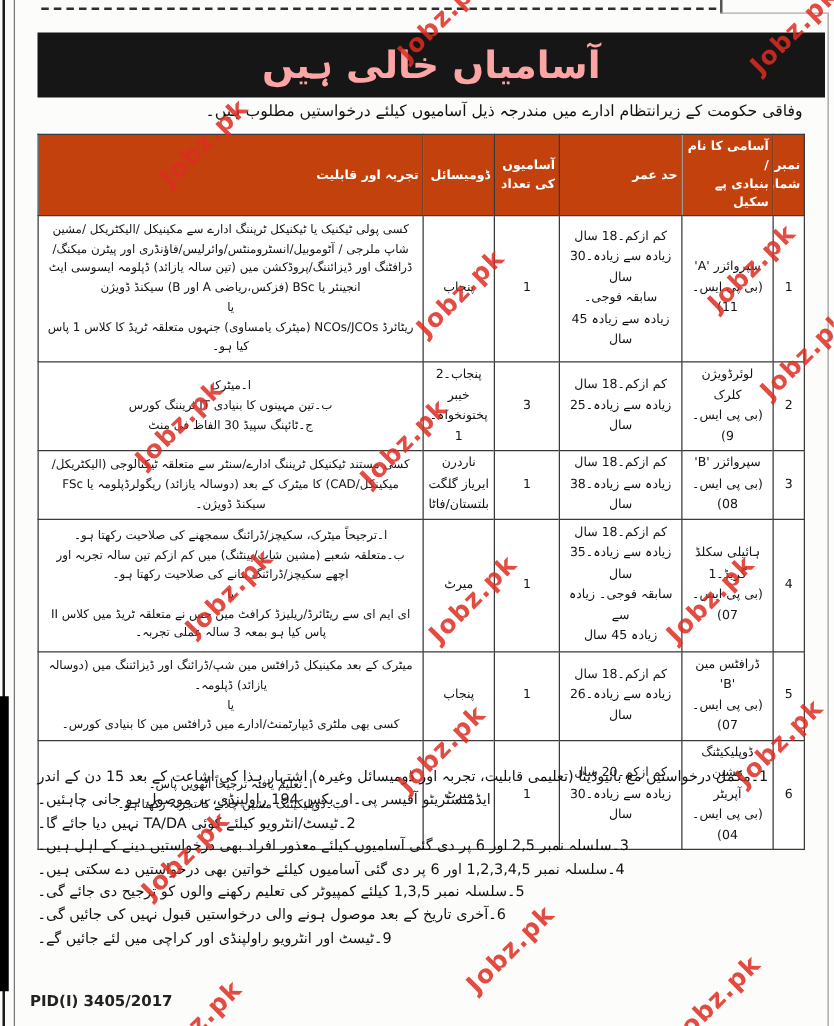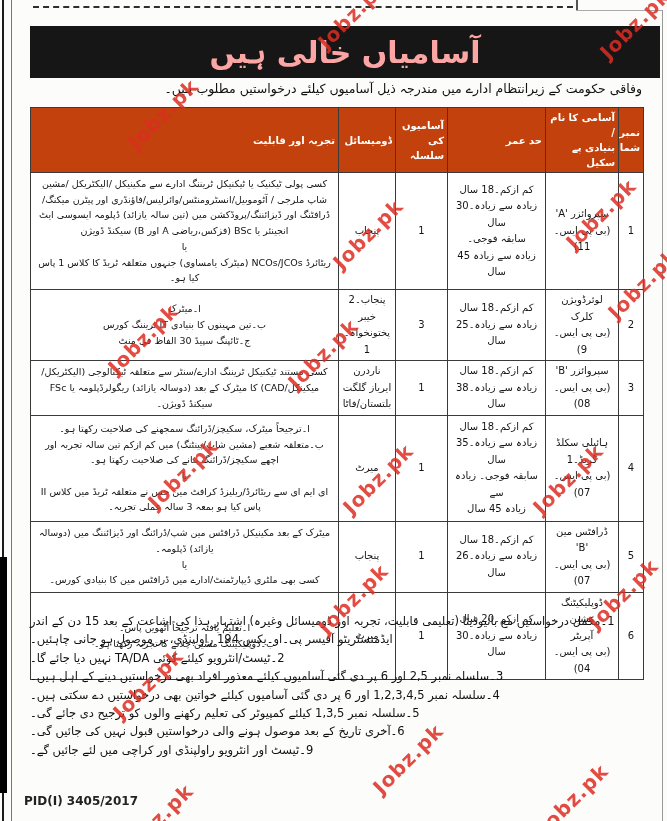--- a/index.html
+++ b/index.html
@@ -97,21 +97,21 @@
       <col class="c-count">
         <col class="c-dom">
         <col class="c-exp">
     </colgroup>
     <thead>
       <tr>
         <th>نمبر شمار</th>
         <th>آسامی کا نام /
 بنیادی پے سکیل</th>
         <th>حد عمر</th>
-        <th>آسامیوں کی سلسلہ</th>
+        <th>آسامیوں کی تعداد</th>
         <th>ڈومیسائل</th>
         <th>تجربہ اور قابلیت</th>
       </tr>
     </thead>
     <tbody>
       <tr class="r1">
         <td>1</td>
         <td>سپروائزر 'A'
 (بی پی ایس۔11)</td>
         <td>کم ازکم۔18 سال

